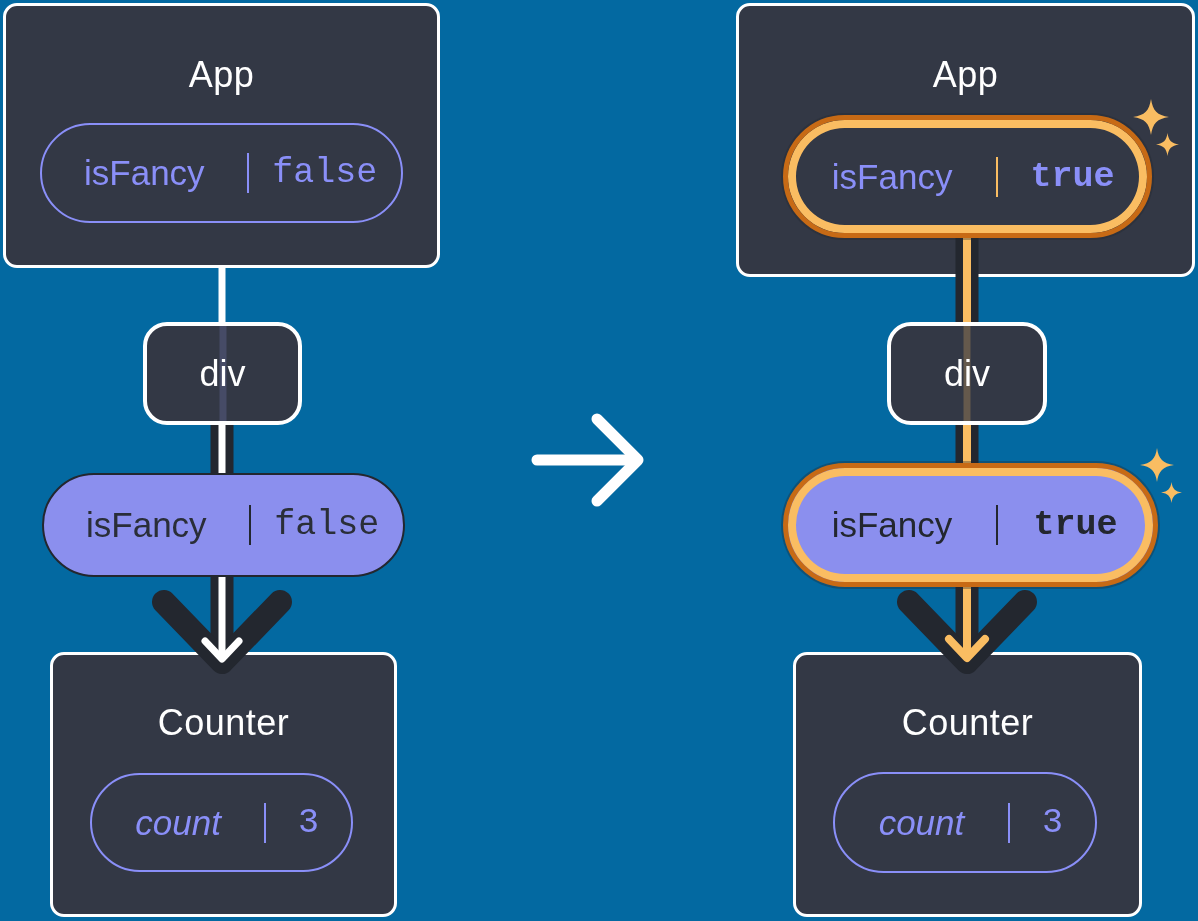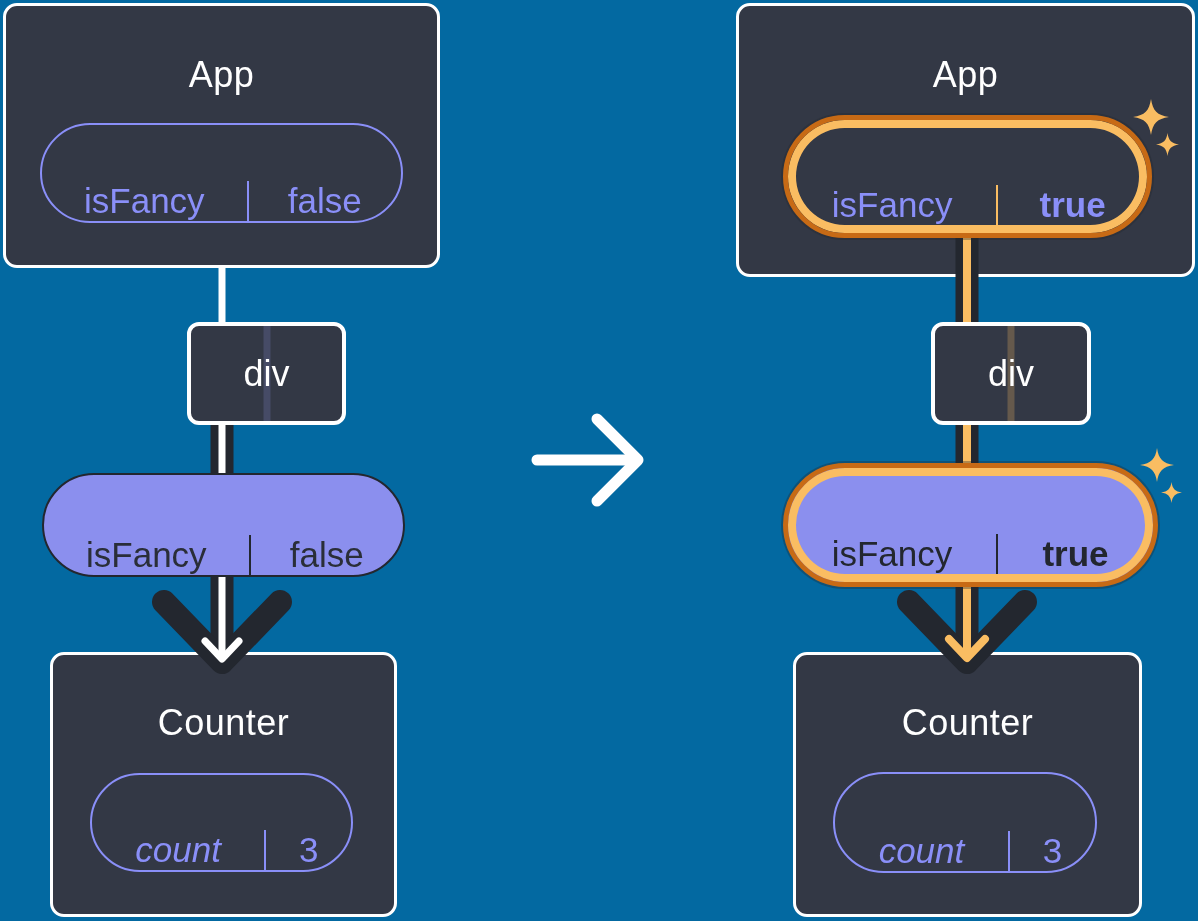--- a/index.html
+++ b/index.html
@@ -20,39 +20,39 @@
     position:absolute;z-index:3;color:#FFFFFF;font-size:36px;font-weight:400;
     text-align:center;letter-spacing:0.5px;
   }
   .title-app-left{left:3px;top:54px;width:437px;}
   .title-app-right{left:736px;top:54px;width:459px;}
   .title-counter-left{left:50px;top:702px;width:347px;}
   .title-counter-right{left:793px;top:702px;width:349px;}
   
   .divbox{
     position:absolute;z-index:3;background:#333845;border:4px solid #FFFFFF;
-    border-radius:12px;box-sizing:border-box;display:flex;align-items:center;
-    justify-content:center;color:#FFFFFF;font-size:36px;overflow:hidden;margin-left:44px;
+    border-radius:24px;box-sizing:border-box;display:flex;align-items:center;
+    justify-content:center;color:#FFFFFF;font-size:36px;overflow:hidden;
   }
   .div-left{left:143px;top:322px;width:159px;height:103px;}
   .div-right{left:887px;top:322px;width:160px;height:103px;}
   .div-inner-line{
     position:absolute;left:50%;transform:translateX(-50%);top:0;bottom:0;width:7px;
   }
   .div-left .div-inner-line{background:rgba(160,166,255,0.18);}
   .div-right .div-inner-line{background:rgba(250,189,98,0.25);}
   .divbox span{position:relative;}
   
   .pill{
-    position:absolute;z-index:3;display:flex;align-items:flex-end;
+    position:absolute;z-index:3;display:flex;align-items:center;
     border-radius:70px;box-sizing:border-box;font-size:35px;background:#333845;
   }
   .cell{display:flex;align-items:center;justify-content:center;}
   .cell-name{flex:0 0 57%;}
-  .cell-value{flex:1;}
+  .cell-value{flex:1;font-family:Liberation Mono, monospace;}
   .bold{font-weight:700;}
   .pill-app-left{left:40px;top:123px;width:363px;height:100px;
     border:2.5px solid #8A8FF8;color:#8A8FF8;}
   .pill-app-left .cell-value{border-left:2.5px solid #8A8FF8;}
   .pill-counter-left{left:90px;top:773px;width:263px;height:99px;
     border:2.5px solid #8A8FF8;color:#8A8FF8;}
   .pill-counter-right{left:833px;top:772px;width:264px;height:101px;
     border:2.5px solid #8A8FF8;color:#8A8FF8;}
   .pill-counter-left .cell-value,.pill-counter-right .cell-value{
     border-left:2.5px solid #8A8FF8;}

